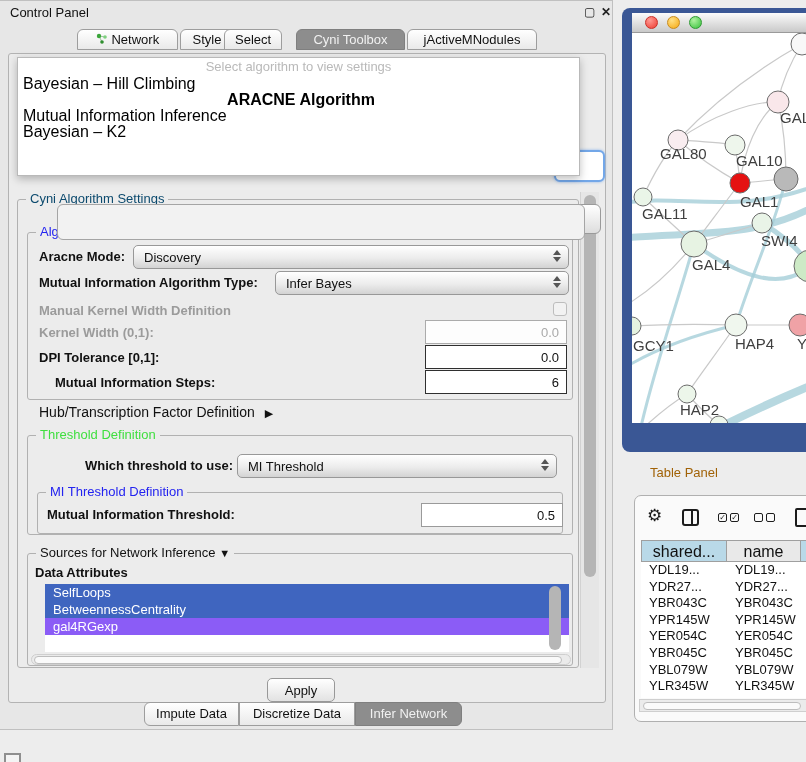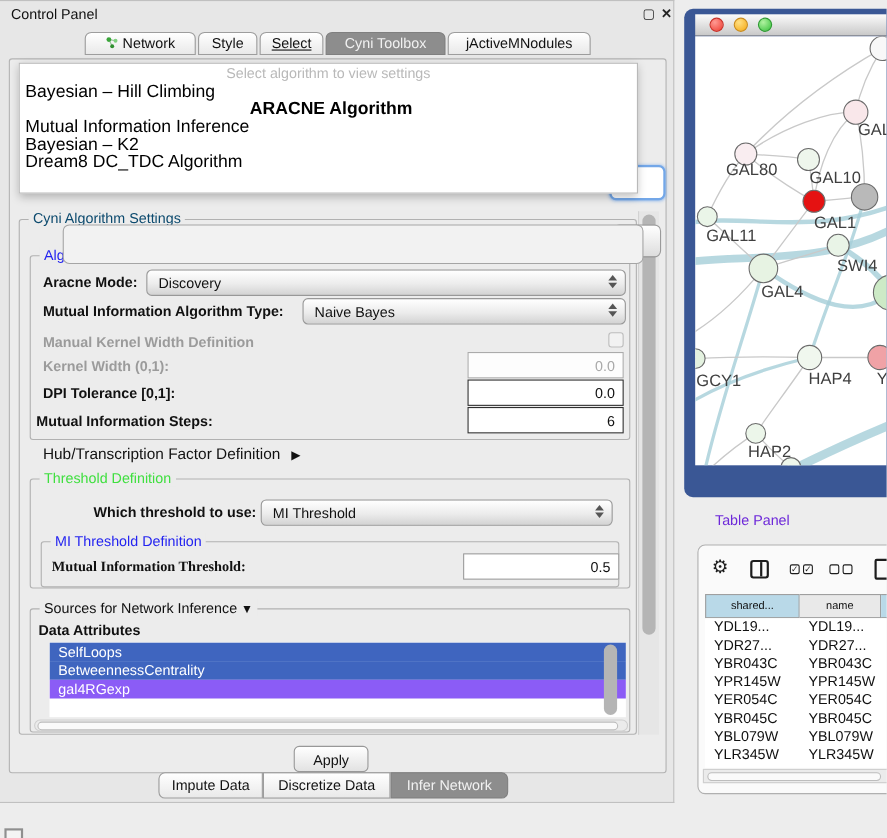--- a/index.html
+++ b/index.html
@@ -62,27 +62,27 @@
         background:linear-gradient(#ffffff,#e9e9e9);border:1px solid #9d9d9d;}
   .btab.first{border-radius:6px 0 0 6px;}
   .btab.last{border-radius:0 6px 6px 0;}
   .btab.sel{background:#8d8d8d;color:#f1f1f1;border-color:#7f7f7f;}
   
   #net{left:622px;top:8px;width:200px;height:444px;background:#3a5795;border-radius:8px 0 0 8px;}
   #net-titlebar{left:632px;top:13px;width:174px;height:19px;background:linear-gradient(#fbfbfb,#c9c9c9);border-bottom:1px solid #9a9a9a;}
   .light{top:3px;width:13px;height:13px;border-radius:50%;box-sizing:border-box;}
   #net-canvas{left:632px;top:33px;width:174px;height:390px;background:#fff;overflow:hidden;}
   
-  #tp-title{left:650px;top:465px;font-size:13px;color:#6d28d9;}
+  #tp-title{left:650px;top:465px;font-size:13px;color:#a16207;}
   #tp{left:634px;top:495px;width:200px;height:227px;background:#fafafa;border:1px solid #b0b0b0;border-radius:7px 0 0 7px;box-sizing:border-box;}
   .ticon{font-size:17px;color:#1c1c1c;}
   .panes{width:17px;height:17px;border:2px solid #1c1c1c;border-radius:3px;box-sizing:border-box;}
   .panes i{position:absolute;left:7px;top:0;width:2px;height:13px;background:#1c1c1c;display:block;}
   .cbx{width:9px;height:9px;border:1.5px solid #1c1c1c;border-radius:2px;box-sizing:border-box;font-size:8px;line-height:7px;color:#1c1c1c;text-align:center;}
-  .thead-cell{box-sizing:border-box;height:22px;line-height:21px;font-size:10px;color:#111;text-align:center;
+  .thead-cell{box-sizing:border-box;height:22px;line-height:21px;font-size:16px;color:#111;text-align:center;
               border:1px solid #9f9f9f;border-left:none;}
   .trow{display:flex;height:16.6px;line-height:16.6px;font-size:13px;color:#111;}
   .trow span{display:block;box-sizing:border-box;padding-left:8px;white-space:nowrap;overflow:hidden;}
   
   #corner-chip{left:4px;top:753px;width:17px;height:12px;border:2px solid #8f8f8f;background:#f4f4f4;box-sizing:border-box;}
   svg text{font-family:"Liberation Sans",sans-serif;}
 </style>
 </head>
 <body>
 
@@ -95,21 +95,21 @@
     <svg width="12" height="12" style="vertical-align:-1px">
       <line x1="3" y1="3" x2="9" y2="4" stroke="#9abf9a" stroke-width="1"></line>
       <line x1="3" y1="3" x2="6" y2="9" stroke="#9abf9a" stroke-width="1"></line>
       <circle cx="3" cy="3" r="2.2" fill="#3aa53a"></circle>
         <circle cx="9" cy="4" r="1.8" fill="#7fd07f"></circle>
         <circle cx="6" cy="9" r="1.8" fill="#2f8f2f"></circle>
     </svg>
     <span>Network</span>
   </div>
   <div class="abs tab" style="left:180px;top:28px;width:54px;"><span>Style</span></div>
-  <div class="abs tab" style="left:236px;top:28px;width:58px;text-decoration:underline;"><span>Select</span></div>
+  <div class="abs tab" style="left:224px;top:28px;width:58px;"><span>Select</span></div>
   <div class="abs tab sel" style="left:296px;top:28px;width:109px;"><span>Cyni Toolbox</span></div>
   <div class="abs tab" style="left:407px;top:28px;width:130px;"><span>jActiveMNodules</span></div>
 
   <div id="frame" class="abs">
 
     <div class="abs peek-combo"></div>
     <div class="abs peek-btn"></div>
     <div class="abs peek-strip"></div>
 
     <div class="abs group" style="left:8px;top:145px;width:562px;height:469px;">
@@ -122,37 +122,37 @@
     <div class="abs lbl" style="left:30px;top:195px;">Aracne Mode:</div>
     <div class="abs combo" style="left:124px;top:191px;width:436px;">
       <span>Discovery</span>
       <span class="spin">
           <i class="up"></i>
           <i class="dn"></i>
         </span>
     </div>
     <div class="abs lbl" style="left:30px;top:221px;">Mutual Information Algorithm Type:</div>
     <div class="abs combo" style="left:266px;top:217px;width:294px;">
-      <span>Naive Bayes</span>
+      <span>Infer Bayes</span>
       <span class="spin">
           <i class="up"></i>
           <i class="dn"></i>
         </span>
     </div>
     <div class="abs lbl dis" style="left:30px;top:249px;">Manual Kernel Width Definition</div>
     <div class="abs chk" style="left:544px;top:248px;"></div>
     <div class="abs lbl dis" style="left:30px;top:271px;">Kernel Width (0,1):</div>
     <div class="abs ninput dis" style="left:416px;top:266px;width:142px;height:24px;">
       <span>0.0</span>
     </div>
     <div class="abs lbl" style="left:30px;top:296px;">DPI Tolerance [0,1]:</div>
     <div class="abs ninput" style="left:416px;top:291px;width:142px;height:24px;">
       <span>0.0</span>
     </div>
-    <div class="abs lbl" style="left:24px;top:321px;">Mutual Information Steps:</div>
+    <div class="abs lbl" style="left:46px;top:321px;">Mutual Information Steps:</div>
     <div class="abs ninput" style="left:416px;top:316px;width:142px;height:24px;">
       <span>6</span>
     </div>
 
     <div class="abs" style="left:30px;top:350px;font-size:14px;color:#111;">
       <span>Hub/Transcription Factor Definition</span>
       <span class="tri" style="margin-left:6px;">▶</span>
     </div>
 
     <div class="abs group" style="left:18px;top:381px;width:546px;height:100px;">
@@ -162,21 +162,21 @@
     <div class="abs combo" style="left:228px;top:400px;width:320px;">
       <span>MI Threshold</span>
       <span class="spin">
           <i class="up"></i>
           <i class="dn"></i>
         </span>
     </div>
     <div class="abs group" style="left:28px;top:438px;width:526px;height:42px;">
       <span class="legend blue">MI Threshold Definition</span>
     </div>
-    <div class="abs lbl" style="left:38px;top:453px;font-family:Liberation Serif, serif;">Mutual Information Threshold:</div>
+    <div class="abs lbl" style="left:38px;top:453px;">Mutual Information Threshold:</div>
     <div class="abs ninput" style="left:412px;top:449px;width:142px;height:24px;border:1px solid #9a9a9a;">
       <span>0.5</span>
     </div>
 
     <div class="abs group" style="left:18px;top:499px;width:546px;height:113px;">
       <span class="legend" style="color:#111;">
         <span>Sources for Network Inference</span>
         <span class="tri">▼</span>
       </span>
     </div>
@@ -200,21 +200,20 @@
     </div>
   </div>
 
   <div id="popup" class="abs">
     <div class="hint">Select algorithm to view settings</div>
     <div id="popup-items">
         <div class="pitem">Bayesian – Hill Climbing</div>
         <div class="pitem bold">ARACNE Algorithm</div>
         <div class="pitem">Mutual Information Inference</div>
         <div class="pitem">Bayesian – K2</div>
-        <div class="pitem">Dream8 DC_TDC Algorithm</div>
       </div>
   </div>
 
   <div class="abs btab first" style="left:144px;top:701px;width:95px;"><span>Impute Data</span></div>
   <div class="abs btab last sel" style="left:355px;top:701px;width:107px;"><span>Infer Network</span></div>
   <div class="abs btab" style="left:239px;top:701px;width:116px;"><span>Discretize Data</span></div>
 </div>
 
 <div id="net" class="abs"></div>
 <div id="net-titlebar" class="abs">

